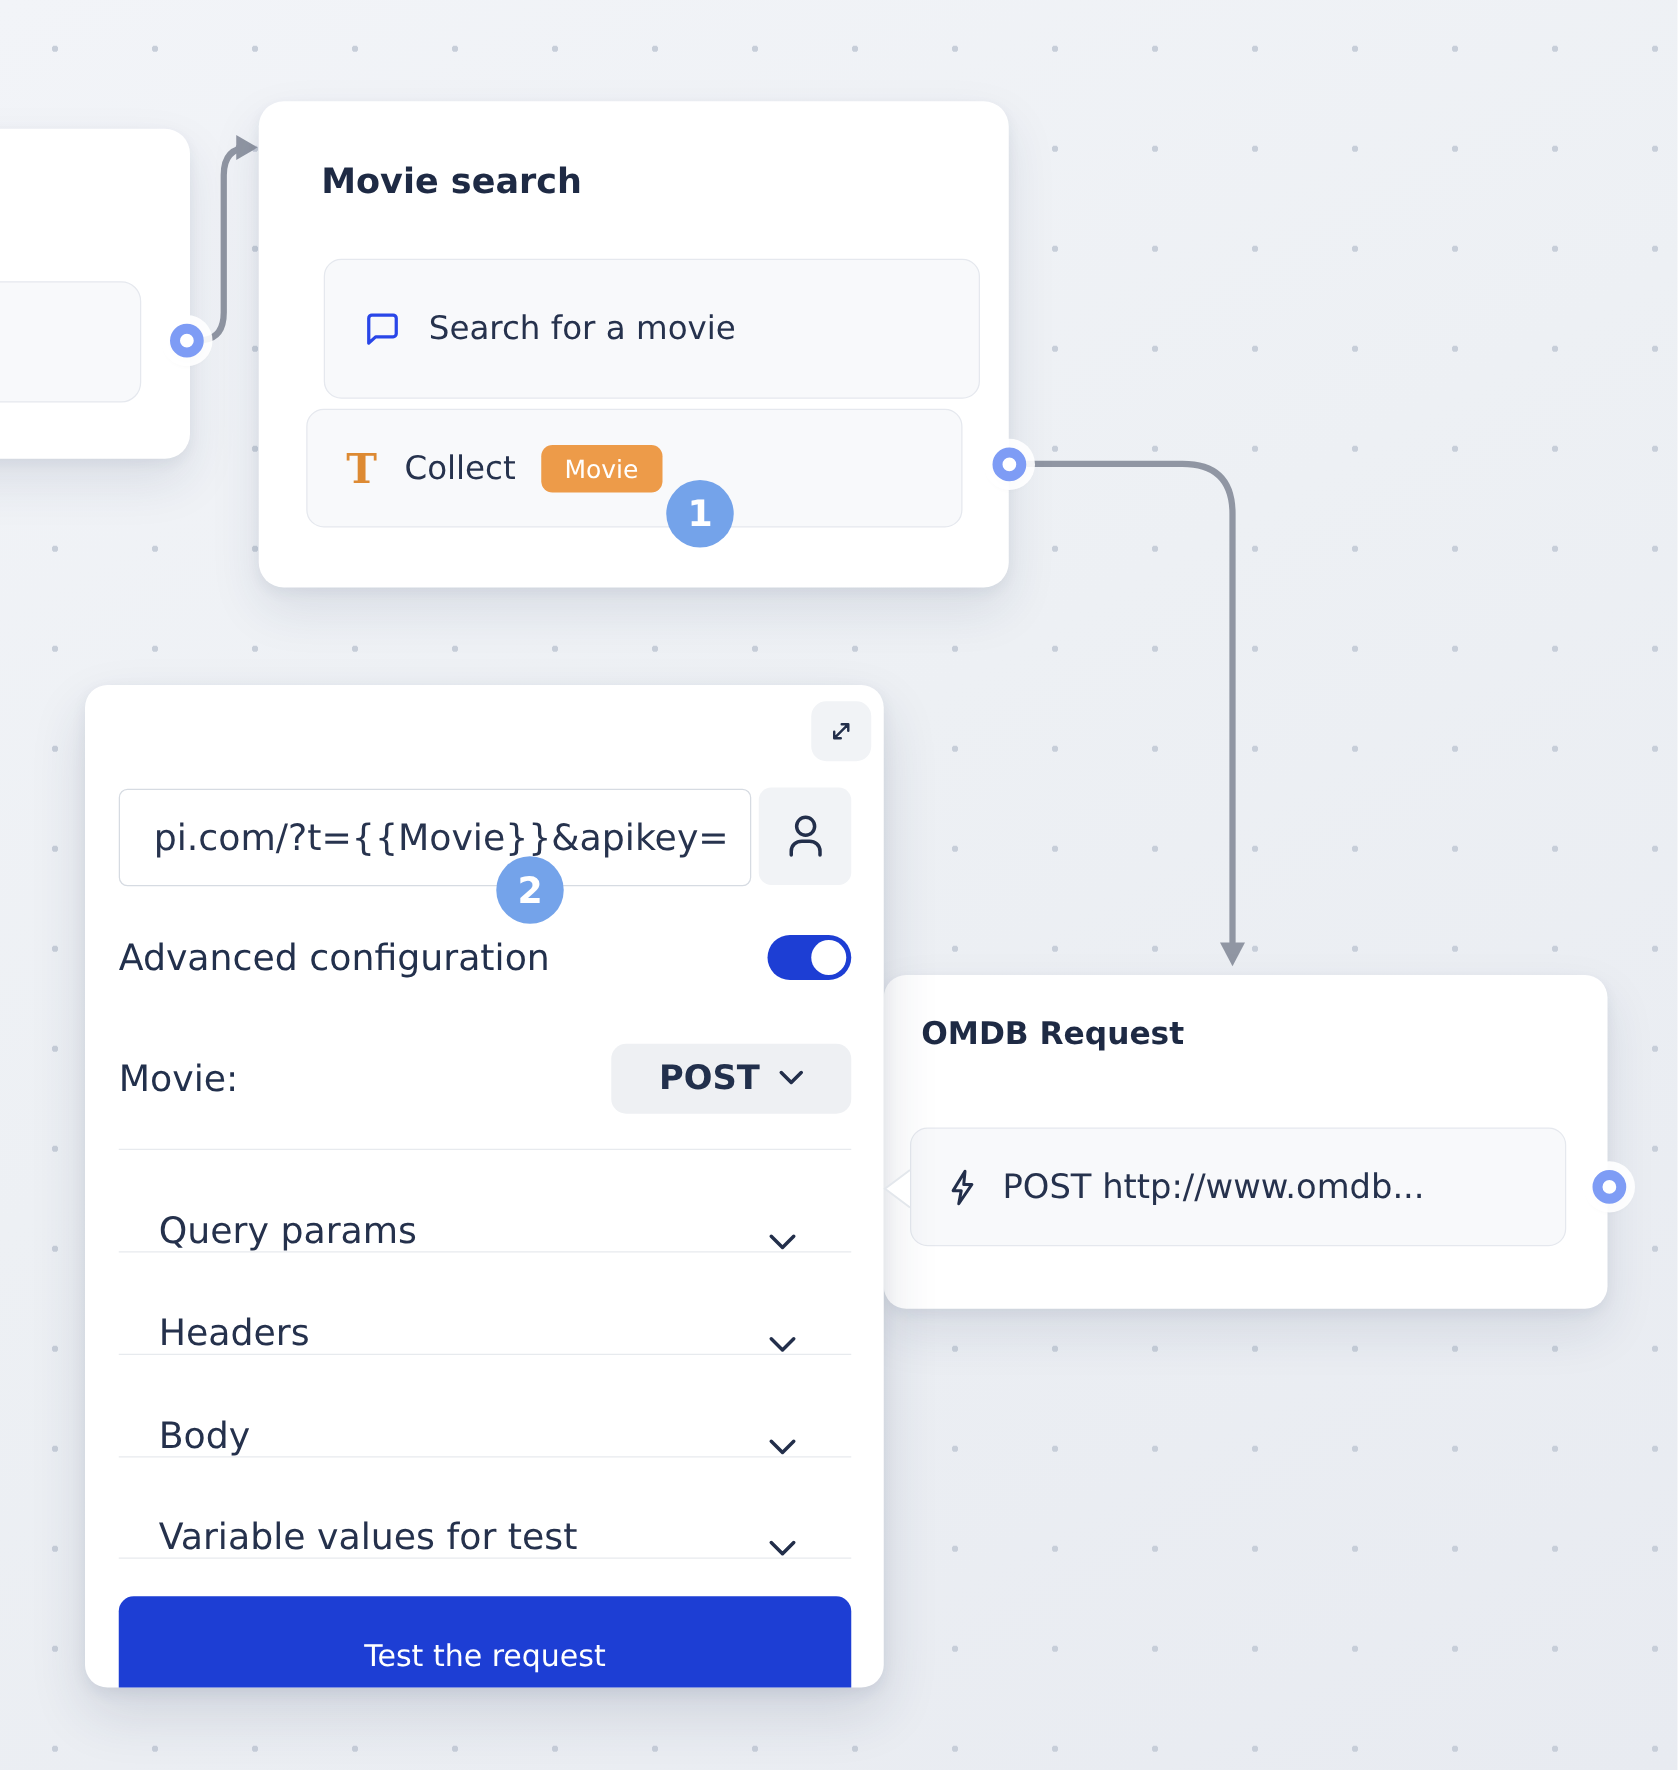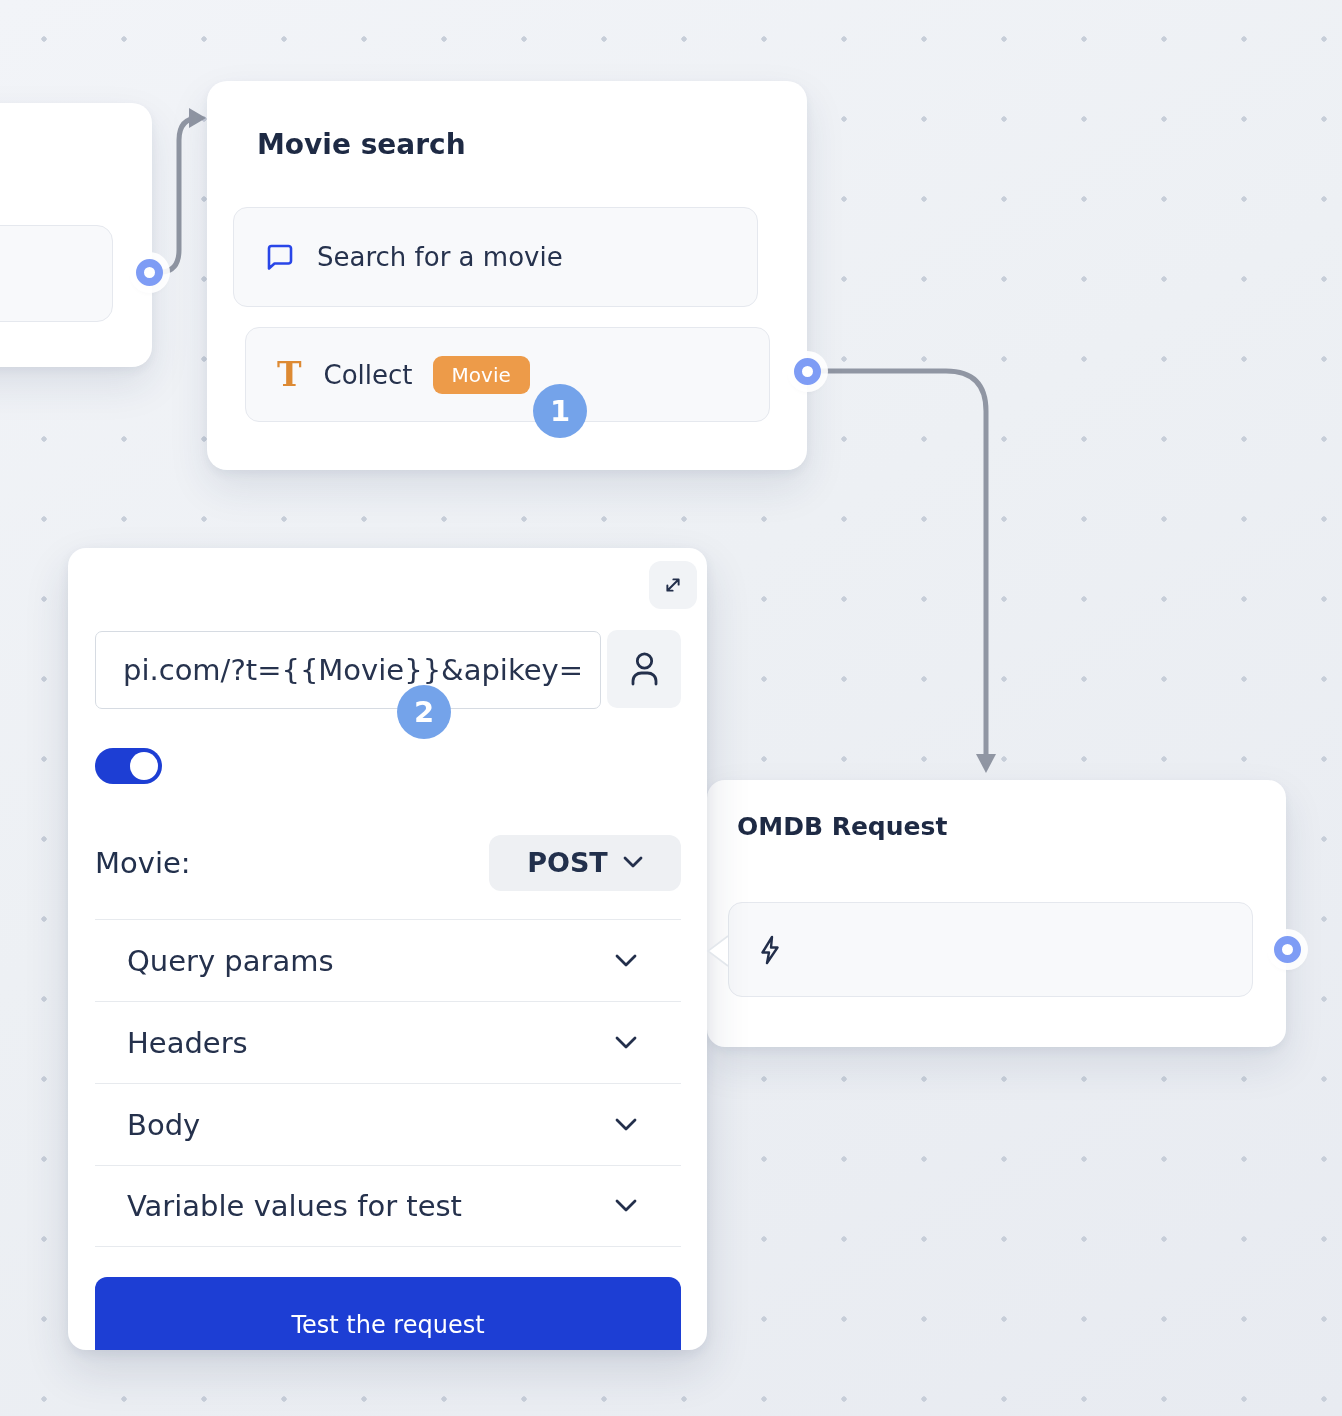--- a/index.html
+++ b/index.html
@@ -26,21 +26,21 @@
   .panel-label{font-size:29px;color:#22304c;}
   svg{display:block;}
   
   #connectors{position:absolute;left:0;top:0;z-index:1;pointer-events:none;}
   
   #left-card{left:-70px;top:103px;width:222px;height:264px;z-index:2;}
   #left-card .node-item{left:30px;top:122px;width:153px;height:97px;border-radius:16px;}
   
   #movie-card{left:207px;top:81px;width:600px;height:389px;z-index:2;}
   #movie-title{left:50px;top:47px;font-size:28px;line-height:34px;}
-  #movie-item-1{left:26px;top:126px;width:525px;height:100px;}
+  #movie-item-1{left:52px;top:126px;width:525px;height:112px;}
   #movie-item-2{left:38px;top:246px;width:525px;height:95px;}
   .t-glyph{font-family:"DejaVu Serif","Liberation Serif",serif;font-weight:700;font-size:33px;color:#dd8a33;line-height:1;}
   .var-badge{background:#ed9b49;color:#fff;border-radius:9px;padding:7px 19px;font-size:20px;margin-left:-2px;}
   
   #omdb-card{left:707px;top:780px;width:579px;height:267px;border-radius:18px;z-index:2;}
   #omdb-title{left:30px;top:30px;font-size:25px;line-height:34px;}
   #omdb-item{left:21px;top:122px;width:525px;height:95px;padding-left:28px;gap:19px;font-size:27px;}
   
   #config-panel{position:absolute;left:68px;top:548px;width:639px;height:802px;background:#fff;border-radius:18px;
     box-shadow:0 20px 45px rgba(34,48,84,.14),0 4px 12px rgba(34,48,84,.07);overflow:hidden;z-index:5;}
@@ -50,21 +50,21 @@
     font-size:29px;color:#27334e;padding:0 6px 0 27px;outline:none;}
   #person-btn{left:539px;top:82px;width:74px;height:78px;border-radius:10px;}
   #badge-2{left:329px;top:137px;}
   #adv-row{position:absolute;left:27px;top:196px;width:586px;height:44px;display:flex;align-items:center;justify-content:space-between;}
   #toggle{position:relative;width:67px;height:36px;border-radius:18px;background:#1d3ed4;}
   #toggle .knob{position:absolute;right:4px;top:4px;width:28px;height:28px;border-radius:50%;background:#fff;}
   #method-row{position:absolute;left:27px;top:278px;width:586px;height:73px;display:flex;align-items:center;justify-content:space-between;}
   #method-select{width:192px;height:56px;background:#eef0f3;border-radius:12px;display:flex;align-items:center;justify-content:center;gap:15px;cursor:pointer;}
   #method-select span{font-size:27px;font-weight:700;color:#22304c;}
   #sections{position:absolute;left:27px;top:371px;width:586px;}
-  .section-row{height:82px;border-top:1px solid #e7eaee;display:flex;align-items:center;justify-content:space-between;
+  .section-row{height:82px;border-top:1px solid #e7eaee;display:flex;align-items:flex-end;justify-content:space-between;
     padding:0 44px 0 32px;box-sizing:border-box;cursor:pointer;}
   .section-row:last-of-type{border-bottom:1px solid #e7eaee;}
   .section-row .panel-label{font-size:29px;color:#25314c;}
   #test-btn{position:absolute;left:27px;top:729px;width:586px;height:95px;background:#1d3ed4;border:none;border-radius:12px;
     color:#fff;font-family:inherit;font-size:24px;font-weight:400;display:flex;align-items:center;justify-content:center;cursor:pointer;}
   #caret{position:absolute;left:704px;top:935px;z-index:7;}
   .stroke-icon{stroke:#232f4b;fill:none;stroke-linecap:round;stroke-linejoin:round;}
 </style>
 </head>
 <body>
@@ -97,20 +97,21 @@
 </div>
 <div class="num-badge" style="left:533px;top:384px;">1</div>
 <div class="port" style="left:794px;top:358px;"></div>
 
 <div class="card" id="omdb-card">
   <div class="node-title" id="omdb-title">OMDB Request</div>
   <div class="node-item" id="omdb-item">
     <svg width="26" height="30" viewBox="0 0 26 30">
       <path d="M15 2 L5.5 17.5 H12 L10 28 L20.5 12.5 H14 Z" class="stroke-icon" stroke-width="2.4"></path>
     </svg>
+    <span>POST http://www.omdb...</span>
   </div>
 </div>
 <div class="port" style="left:1274px;top:936px;"></div>
 
 <svg id="caret" width="26" height="32" viewBox="0 0 26 32">
   <path d="M24 1 L4 16 L24 31" fill="#ffffff" stroke="#e3e7ec" stroke-width="1.6"></path>
 </svg>
 
 <div id="config-panel">
   <button class="icon-btn" id="expand-btn">
@@ -124,20 +125,21 @@
   <button class="icon-btn" id="person-btn">
     <svg width="27" height="34" viewBox="0 0 27 34">
       <circle cx="13.5" cy="9" r="7.2" class="stroke-icon" stroke-width="2.8"></circle>
       <path d="M2 32 V29 C2 24 6 21 10.5 21 H16.5 C21 21 25 24 25 29 V32" class="stroke-icon" stroke-width="2.8"></path>
     </svg>
   </button>
 
   <div class="num-badge" id="badge-2">2</div>
 
   <div id="adv-row">
+    <span class="panel-label">Advanced configuration</span>
     <div id="toggle">
       <div class="knob"></div>
     </div>
   </div>
 
   <div id="method-row">
     <span class="panel-label">Movie:</span>
     <div id="method-select">
       <span>POST</span>
       <svg width="20" height="13" viewBox="0 0 20 13">

